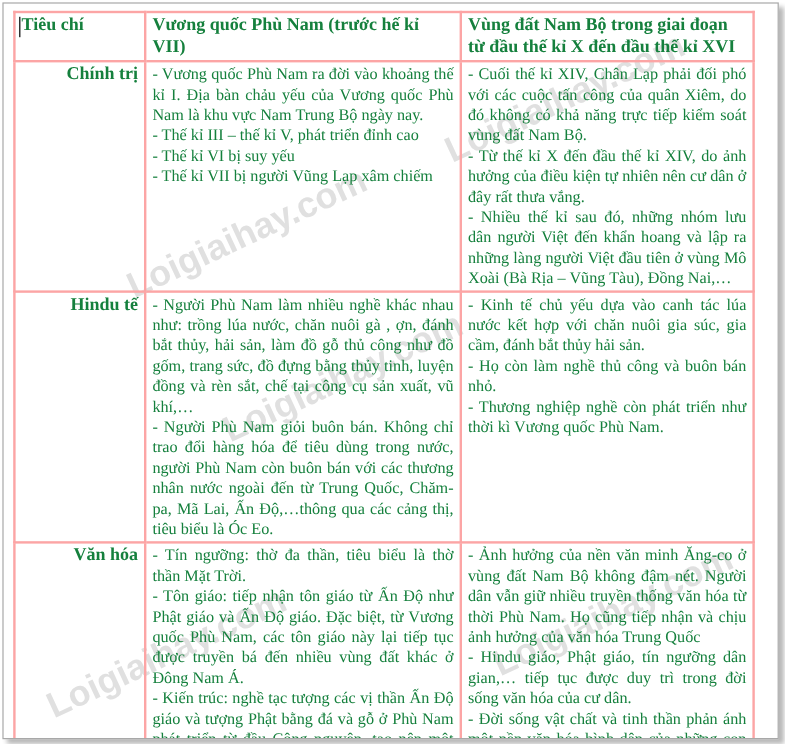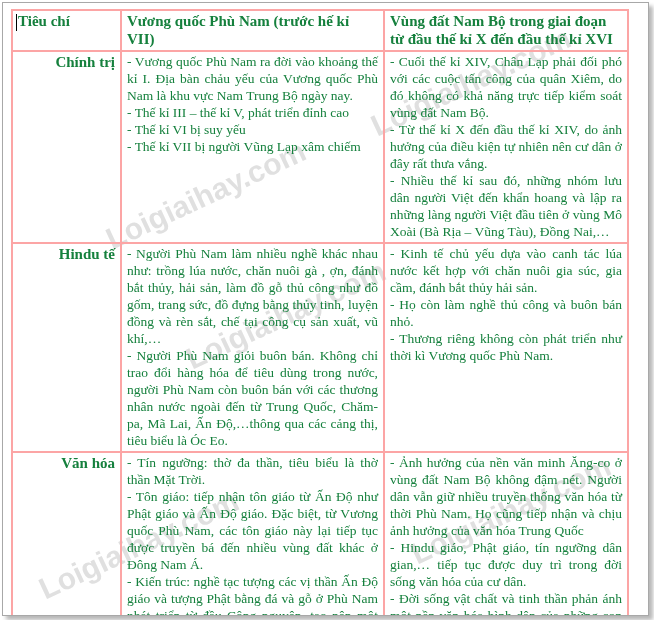--- a/index.html
+++ b/index.html
@@ -130,21 +130,21 @@
     </tr>
     <tr style="height:171px">
       <td class="row-label">Hindu tế</td>
       <td>
         <div class="cell-text">- Người Phù Nam làm nhiều nghề khác nhau như: trồng lúa nước, chăn nuôi gà , ợn, đánh bắt thủy, hải sản, làm đồ gỗ thủ công như đồ gốm, trang sức, đồ đựng bằng thủy tinh, luyện đồng và rèn sắt, chế tại công cụ sản xuất, vũ khí,…
 - Người Phù Nam giỏi buôn bán. Không chỉ trao đổi hàng hóa để tiêu dùng trong nước, người Phù Nam còn buôn bán với các thương nhân nước ngoài đến từ Trung Quốc, Chăm-pa, Mã Lai, Ấn Độ,…thông qua các cảng thị, tiêu biểu là Óc Eo.</div>
       </td>
       <td>
         <div class="cell-text">- Kinh tế chủ yếu dựa vào canh tác lúa nước kết hợp với chăn nuôi gia súc, gia cầm, đánh bắt thủy hải sản.
 - Họ còn làm nghề thủ công và buôn bán nhỏ.
-- Thương riêng không còn phát triển như thời kì Vương quốc Phù Nam.</div>
+- Thương nghiệp nghề còn phát triển như thời kì Vương quốc Phù Nam.</div>
       </td>
     </tr>
     <tr style="height:204px">
       <td class="row-label">Văn hóa</td>
       <td>
         <div class="cell-text">- Tín ngưỡng: thờ đa thần, tiêu biểu là thờ thần Mặt Trời.
 - Tôn giáo: tiếp nhận tôn giáo từ Ấn Độ như Phật giáo và Ấn Độ giáo. Đặc biệt, từ Vương quốc Phù Nam, các tôn giáo này lại tiếp tục được truyền bá đến nhiều vùng đất khác ở Đông Nam Á.
 - Kiến trúc: nghề tạc tượng các vị thần Ấn Độ giáo và tượng Phật bằng đá và gỗ ở Phù Nam phát triển từ đầu Công nguyên, tạo nên một phong cách riêng – phong cách Phù Nam: tượng thần Vis-nu, tượng Phật bằng đá thuộc văn hóa Óc Eo (TK VI – VII)</div>
       </td>
       <td>

